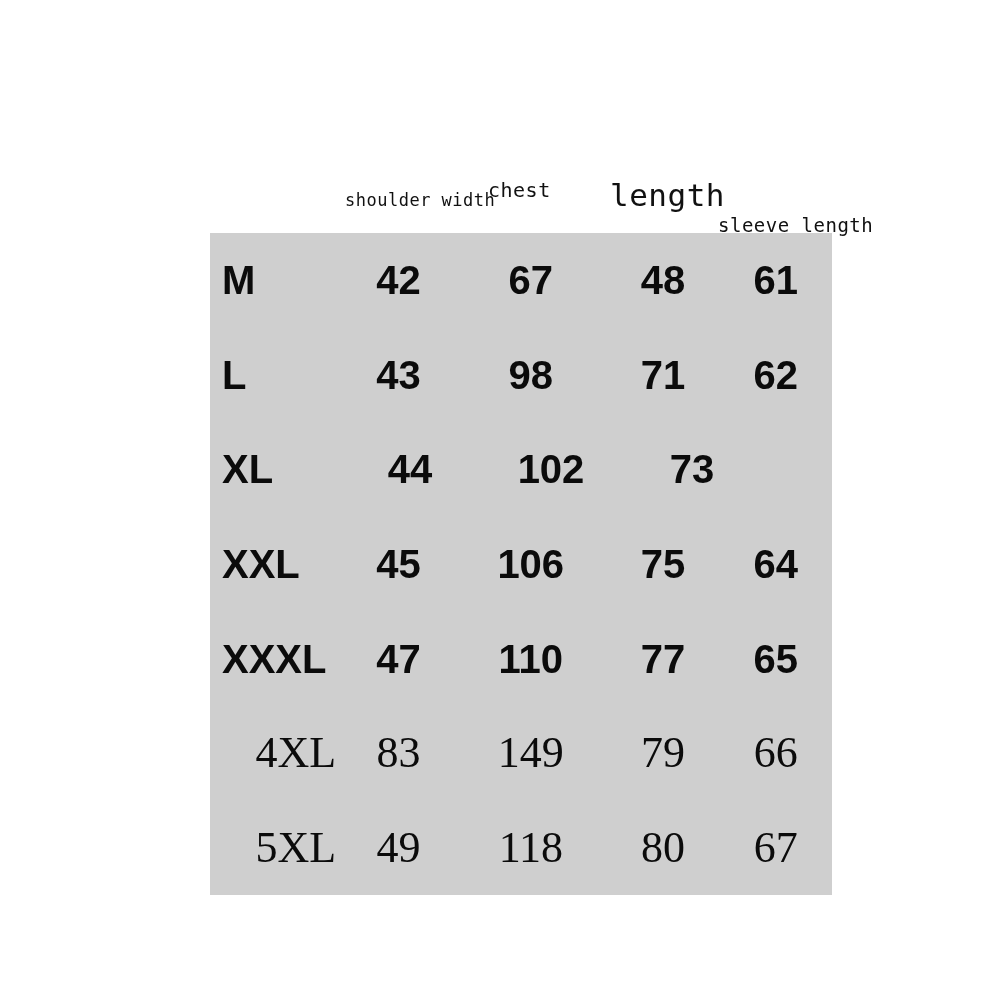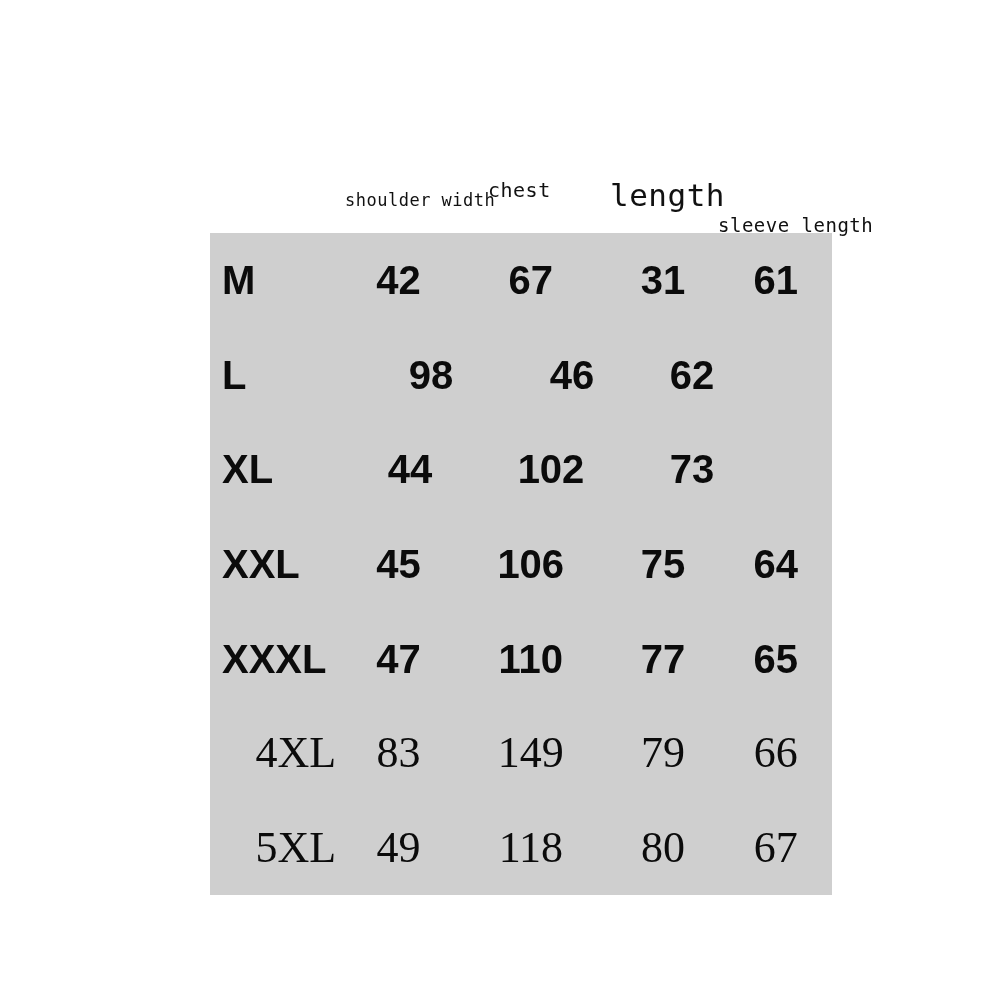--- a/index.html
+++ b/index.html
@@ -134,28 +134,29 @@
     <span class="hdr hdr-sleeve">sleeve length</span>
   </div>
 
   <div class="panel">
     <div class="table">
 
       <div class="row">
         <span class="cell cell-size">M</span>
         <span class="cell cell-num">42</span>
         <span class="cell cell-num wide">67</span>
-        <span class="cell cell-num">31</span>
+        <span class="cell cell-num">48</span>
         <span class="cell cell-num">61</span>
       </div>
 
       <div class="row">
         <span class="cell cell-size">L</span>
+        <span class="cell cell-num">43</span>
         <span class="cell cell-num wide">98</span>
-        <span class="cell cell-num">46</span>
+        <span class="cell cell-num">71</span>
         <span class="cell cell-num">62</span>
       </div>
 
       <div class="row">
         <span class="cell cell-size">XL</span>
         <span class="cell cell-num">44</span>
         <span class="cell cell-num wide">102</span>
         <span class="cell cell-num">73</span>
       </div>
 

